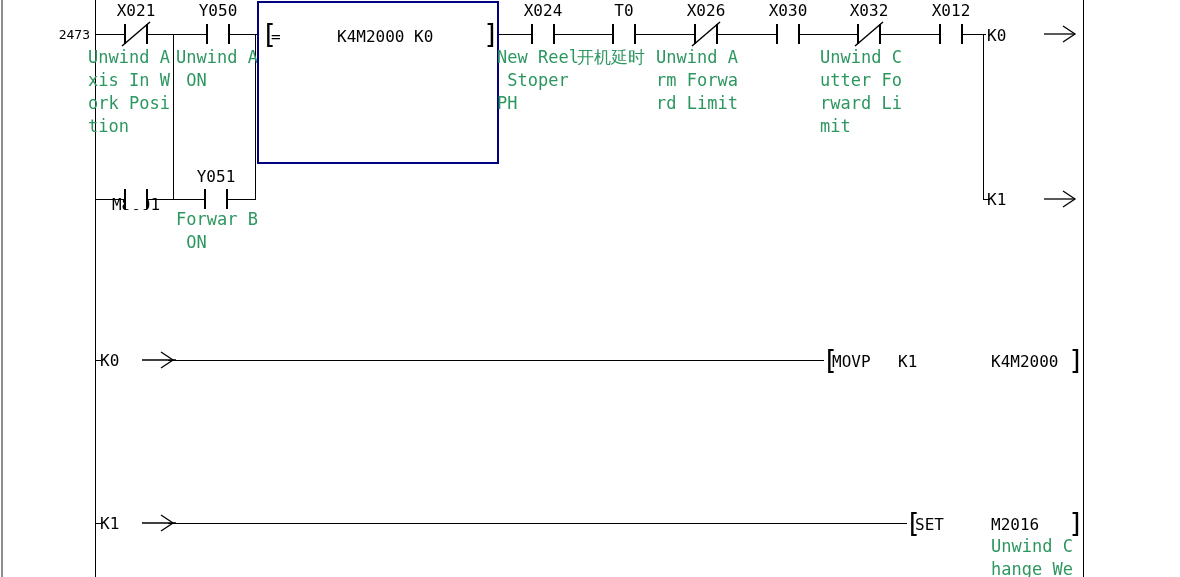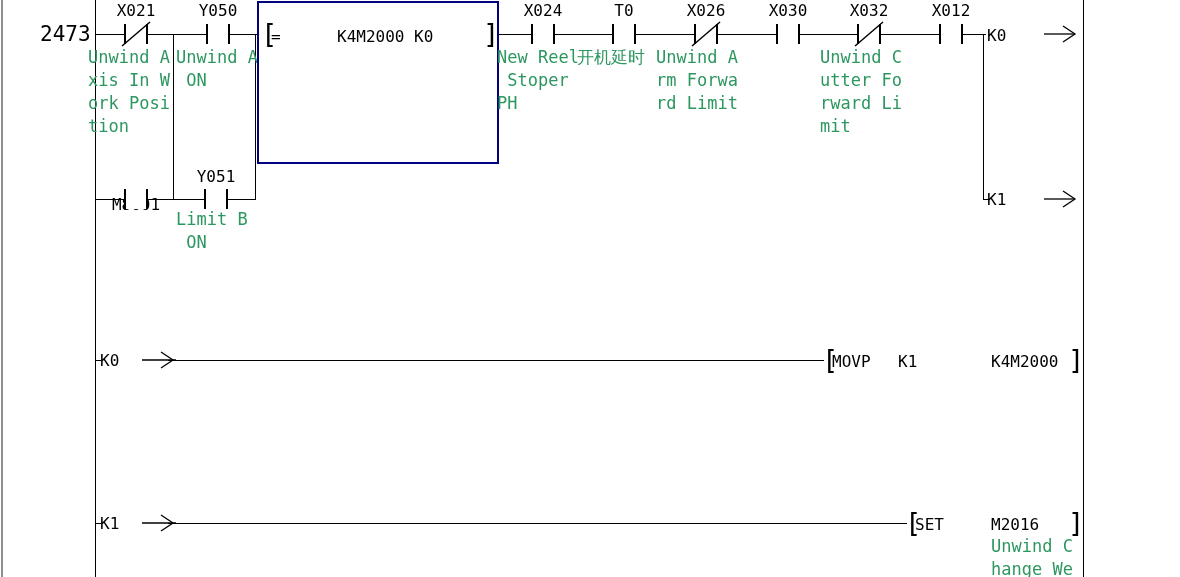--- a/index.html
+++ b/index.html
@@ -20,21 +20,21 @@
   .arrow{position:absolute;}
   .grayedge{position:absolute;left:1px;top:0;width:2px;height:577px;background:#8f8f8f;}
 </style>
 </head>
 <body>
 
 <div class="screen">
 
   <div class="grayedge"></div>
 
-  <div class="txt" style="left:40px;top:25px;width:50px;text-align:right;font-size:21px;">2473</div>
+  <div class="txt" style="left:40px;top:25px;width:50px;text-align:right;font-size:13px;">2473</div>
 
   <div class="vw" style="left:95px;top:0;height:577px;"></div>
   <div class="vw" style="left:1083px;top:0;height:577px;"></div>
 
   <div class="hw" style="left:95px;top:34px;width:162px;"></div>
   <div class="hw" style="left:495px;top:34px;width:491px;"></div>
 
   <div class="vw" style="left:173px;top:34px;height:166px;"></div>
   <div class="vw" style="left:255px;top:34px;height:166px;"></div>
   <div class="vw" style="left:983px;top:34px;height:166px;"></div>
@@ -133,21 +133,21 @@
   <div class="contact" style="left:124px;top:189px;">
     <i class="bar l"></i>
       <i class="bar r"></i>
   </div>
 
   <div class="dev" style="left:180px;top:168px;">Y051</div>
   <div class="contact" style="left:204px;top:189px;">
     <i class="bar l"></i>
       <i class="bar r"></i>
   </div>
-  <div class="cmt" style="left:176px;top:208px;">Limit B
+  <div class="cmt" style="left:176px;top:208px;">Forwar B
  ON</div>
 
   <div class="txt" style="left:987px;top:190px;">K1</div>
   <svg class="arrow" style="left:1044px;top:190px;" width="34" height="18" viewBox="0 0 34 18">
       <line x1="0" y1="9" x2="31" y2="9" stroke="#000" stroke-width="1.3"></line>
       <polyline points="19,1 31,9 19,17" fill="none" stroke="#000" stroke-width="1.3"></polyline>
     </svg>
 
   <div class="hw" style="left:95px;top:360px;width:6px;"></div>
   <div class="txt" style="left:100px;top:351px;">K0</div>

